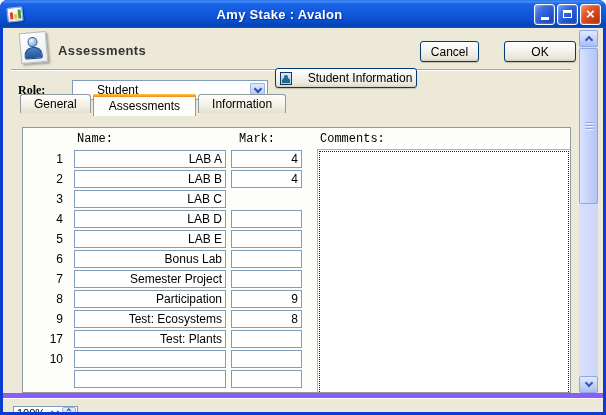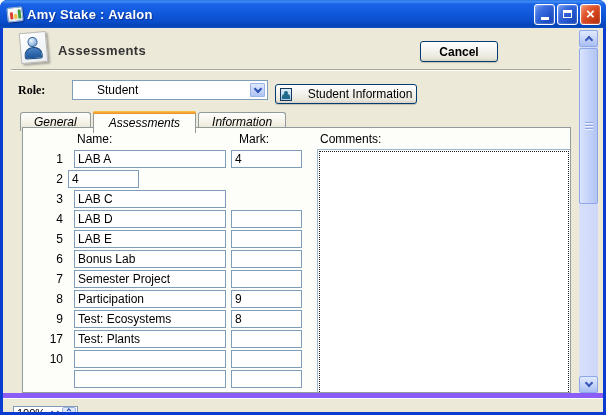--- a/index.html
+++ b/index.html
@@ -7,21 +7,21 @@
 
   .window{
     position:relative; width:606px; height:415px;
     background:#0a3dcf; border-radius:7px 7px 0 0; overflow:hidden;
   }
   
   .titlebar{
     position:absolute; left:0; top:0; right:0; height:28px;
     border-radius:7px 7px 0 0;
     background:linear-gradient(180deg,#2a71e8 0%,#3f8cf3 6%,#1a63e6 14%,#1159dd 45%,#0a4ecd 75%,#0443b4 93%,#0d52cc 100%);
-    display:flex; align-items:center; padding:0 5px;
+    display:flex; align-items:center; padding:0 5px;text-align:center;
   }
   .app-icon{
     width:16px; height:15px; margin:0 4px 0 2px; position:relative;
     background:linear-gradient(160deg,#ffffff,#dfe6ef); border:1px solid #9fb6cf;
     border-radius:2px; transform:rotate(-6deg);
     box-shadow:1px 1px 1px rgba(0,0,40,.45);
   }
   .app-icon i{ position:absolute; bottom:2px; width:3px; border-radius:1px; }
   .app-icon .b1{ left:2px; height:7px; background:#d9402e; }
   .app-icon .b2{ left:6px; height:5px; background:#f0c23c; }
@@ -65,21 +65,21 @@
   }
   .page-title{ position:absolute; left:55px; top:15px; font-size:13px; font-weight:bold; color:#333; letter-spacing:.4px; }
 
   .xp-btn{
     position:absolute; height:21px; border:1px solid #003c74; border-radius:3px;
     background:linear-gradient(180deg,#ffffff 0%,#f4f3ee 45%,#e9e6da 85%,#d6d2c3 100%);
     box-shadow:0 1px 1px rgba(0,0,0,.18), inset 0 1px 0 #fff;
     font-size:12px; color:#000; display:flex; align-items:center; justify-content:center;
     font-family:"Liberation Sans", sans-serif;
   }
-  .btn-cancel{ left:417px; top:13px; width:78px;font-weight:bold; }
+  .btn-cancel{ left:417px; top:13px; width:59px; }
   .btn-ok{ left:501px; top:13px; width:72px; }
 
   .hdr-sep{ position:absolute; left:8px; top:41px; width:560px; height:2px;
     border-top:1px solid #aca899; border-bottom:1px solid #ffffff; }
 
   
   .role-label{ position:absolute; left:15px; top:55px; font-size:12px; font-weight:bold; color:#000;font-family:Liberation Serif, serif; }
   .combo{
     position:absolute; left:69px; top:52px; width:196px; height:20px;
     border:1px solid #7f9db9; background:#fff; display:flex; align-items:center;
@@ -87,30 +87,30 @@
   .combo-value{ flex:1; font-size:12px; padding-left:4px; color:#000;margin-left:20px; }
   .combo-btn{
     width:17px; height:16px; margin:1px; border:1px solid #fff; border-radius:2px;
     background:linear-gradient(180deg,#e4ecfd 0%,#c7d5f8 50%,#abc1f3 100%);
     box-shadow:0 0 0 1px #9db4e4 inset;
     display:flex; align-items:center; justify-content:center;
   }
   .chev-down{ width:6px; height:6px; border-right:2px solid #2c50b0; border-bottom:2px solid #2c50b0; transform:rotate(45deg); margin-top:-3px; }
   .chev-up{ width:6px; height:6px; border-right:2px solid #2c50b0; border-bottom:2px solid #2c50b0; transform:rotate(-135deg); margin-bottom:-3px; }
 
-  .btn-info{ left:272px; top:56px; width:142px; height:20px; gap:16px; }
+  .btn-info{ left:272px; top:40px; width:142px; height:20px; gap:16px; }
   .info-icon{
     width:12px; height:13px; border:1px solid #17375c; position:relative;
     background:linear-gradient(180deg,#dcebf7,#aacbe4);
   }
   .info-icon::before{ content:""; position:absolute; left:3px; top:2px; width:4px; height:4px; border-radius:50%; background:#1d6a8a; }
   .info-icon::after{ content:""; position:absolute; left:1px; bottom:1px; width:8px; height:5px; border-radius:3px 3px 0 0; background:#1d6a8a; }
 
   
-  .tabs{ position:absolute; left:17px; top:83px; height:21px; display:flex; align-items:center;font-style:italic; }
+  .tabs{ position:absolute; left:17px; top:66px; height:21px; display:flex; align-items:flex-start; }
   .tab{
     height:19px; padding:0 13px; margin-right:2px;
     border:1px solid #919b9c; border-bottom:none; border-radius:3px 3px 0 0;
     background:linear-gradient(180deg,#fefefd 0%,#f2f0e4 60%,#e4e1cf 100%);
     font-size:12px; display:flex; align-items:center; position:relative; z-index:1; color:#000;
   }
   .tab.active{
     height:22px; margin-bottom:-1px; z-index:3;
     background:#fdfdfa; padding:0 15px;
   }
@@ -118,29 +118,29 @@
     content:""; position:absolute; left:-1px; right:-1px; top:-1px; height:3px;
     border-radius:2px 2px 0 0;
     background:linear-gradient(180deg,#ffc73c,#e68b2c);
   }
 
   
   .panel{
     position:absolute; left:19px; top:99px; width:549px; height:266px;
     background:#fdfdfa; border:1px solid #919b9c; overflow:hidden; z-index:2;
   }
-  .col-hdr{ position:absolute; top:4px; font-size:12px; color:#000; }
+  .col-hdr{ position:absolute; top:4px; font-size:12px; color:#000;font-family:Liberation Mono, monospace; }
   .hdr-name{ left:54px; } .hdr-mark{ left:216px; } .hdr-comments{ left:297px; }
 
   .rows{ position:absolute; left:0; top:21px; width:290px; }
   .a-row{ height:20px; display:flex; align-items:center; }
   .row-num{ width:40px; text-align:right; font-size:12px; color:#000; }
   .a-row input{
     height:18px; border:1px solid #7f9db9; background:#fff; font-size:12px;
-    padding:0 3px; font-family:"Liberation Sans", sans-serif; color:#000;
+    padding:0 3px; font-family:"Liberation Sans", sans-serif; color:#000;text-align:right;
   }
   .name-input{ width:152px; margin-left:11px; }
   .mark-input{ width:71px; margin-left:5px; }
 
   .comments-box{
     position:absolute; left:294px; top:21px; width:254px; bottom:-4px;
     background:#fff; border:1px solid #9eb6ce;
   }
   .comments-inner{
     position:absolute; inset:1px; border:1px dotted #222; background:transparent;
@@ -214,20 +214,21 @@
 
   <div class="content">
 
     <div class="hdr-icon">
       <div class="body"></div>
         <div class="head"></div>
     </div>
     <div class="page-title">Assessments</div>
 
     <button class="xp-btn btn-cancel">Cancel</button>
+    <button class="xp-btn btn-ok">OK</button>
 
     <div class="hdr-sep"></div>
 
     <div class="role-label">Role:</div>
     <div class="combo">
       <span class="combo-value">Student</span>
       <span class="combo-btn">
           <span class="chev-down"></span>
         </span>
     </div>
@@ -254,20 +255,21 @@
       <span class="col-hdr hdr-comments">Comments:</span>
 
       <div class="rows">
           <div class="a-row">
             <span class="row-num">1</span>
             <input class="name-input" value="LAB A" style="">
             <input class="mark-input" value="4" style="">
           </div>
           <div class="a-row">
             <span class="row-num">2</span>
+            <input class="name-input" value="LAB B" style="">
             <input class="mark-input" value="4" style="">
           </div>
           <div class="a-row">
             <span class="row-num">3</span>
             <input class="name-input" value="LAB C" style="">
           </div>
           <div class="a-row">
             <span class="row-num">4</span>
             <input class="name-input" value="LAB D" style="">
             <input class="mark-input" style="">

